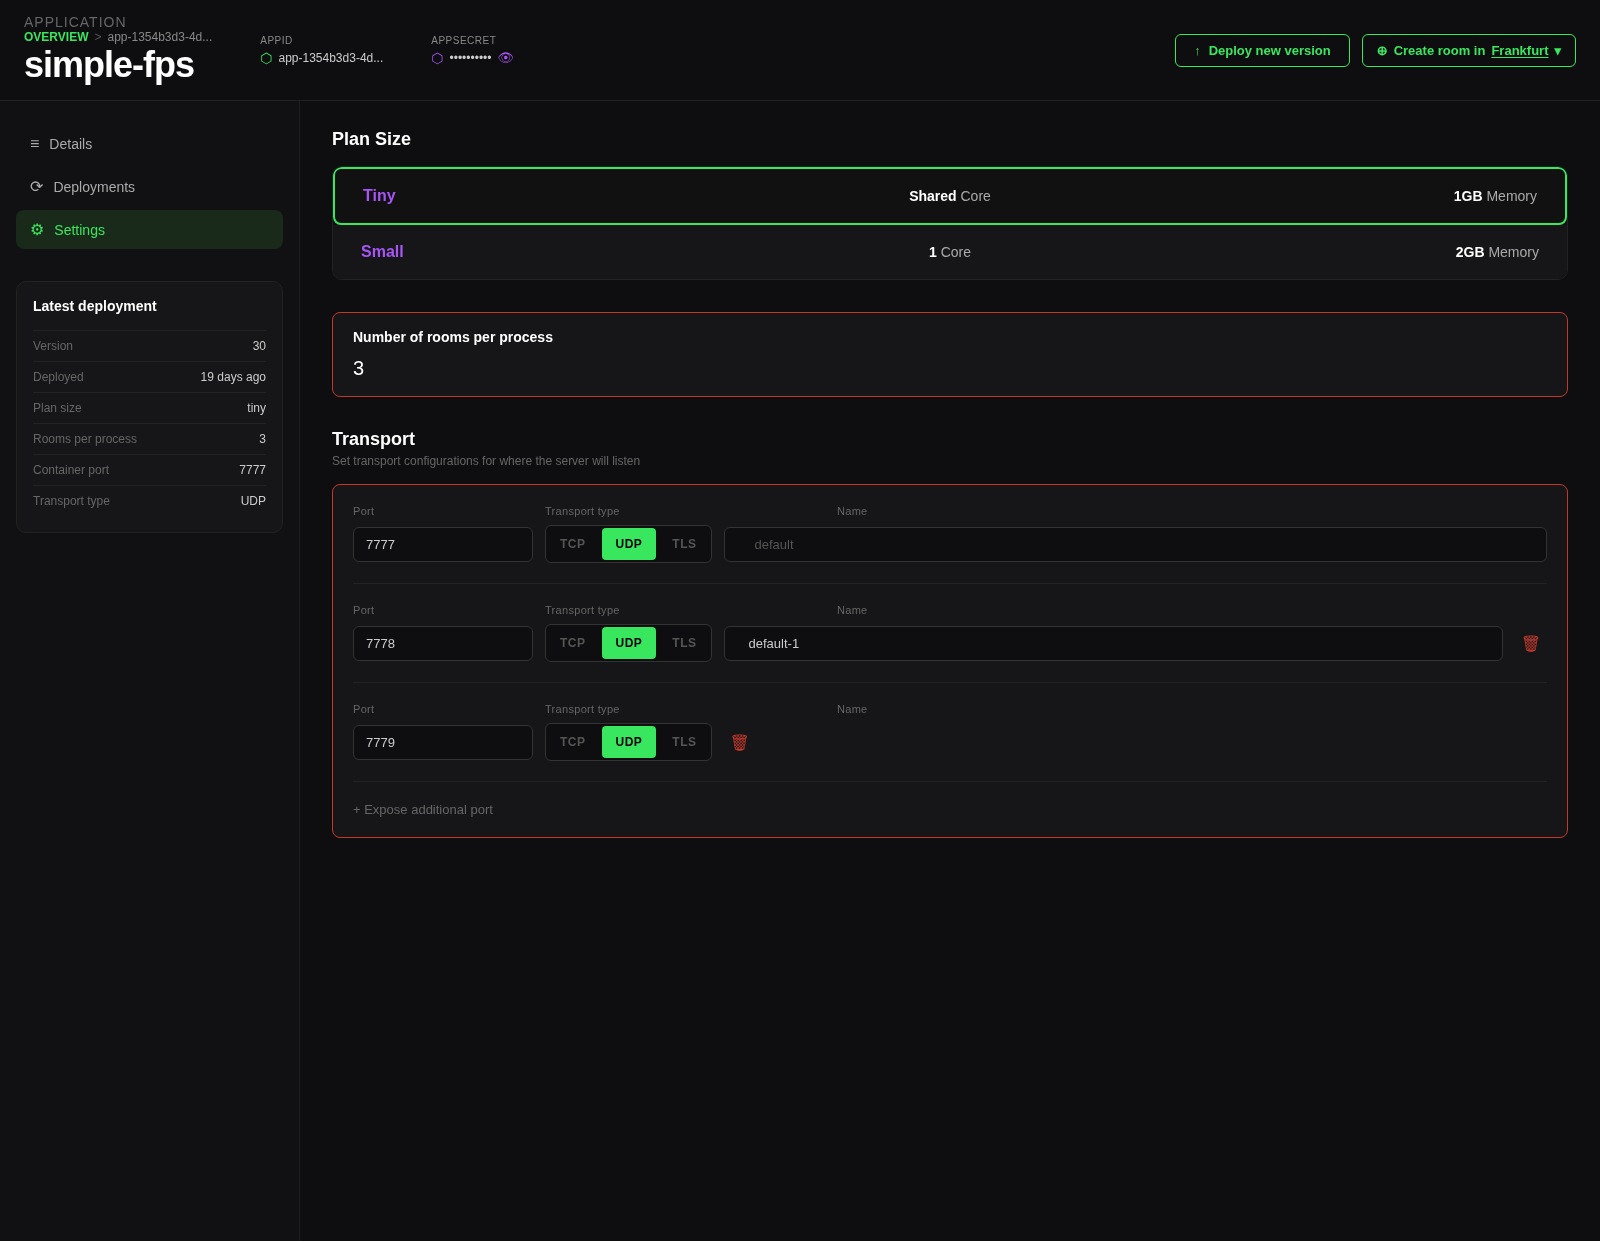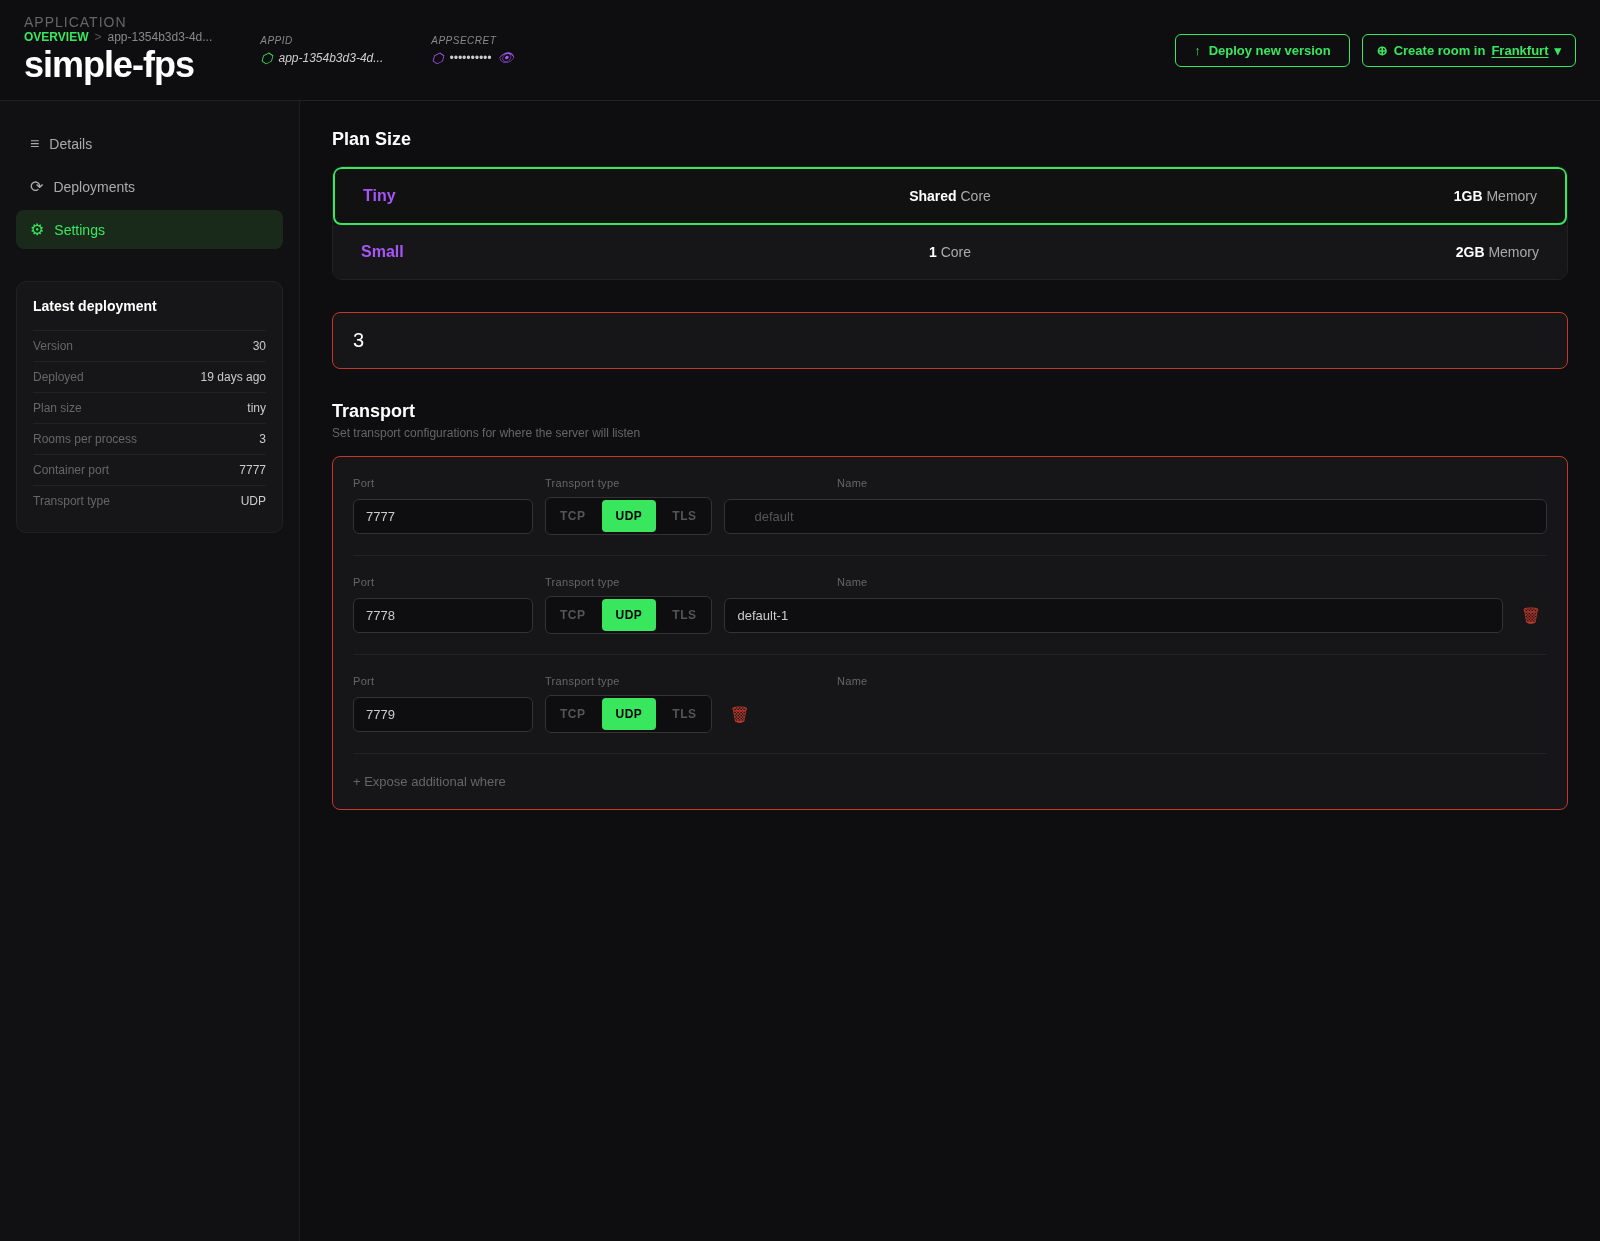--- a/index.html
+++ b/index.html
@@ -49,21 +49,20 @@
       font-size: 36px;
       font-weight: 700;
       color: #fff;
       letter-spacing: -1px;
     }
     .app-meta {
       display: flex;
       flex-direction: column;
       gap: 4px;
       margin-left: 24px;
-      font-style: italic;
     }
     .meta-label {
       font-size: 10px;
       color: #888;
       text-transform: uppercase;
       letter-spacing: 0.5px;
     }
     .meta-value {
       display: flex;
       align-items: center;
@@ -340,21 +339,21 @@
       letter-spacing: 0.5px;
     }
     .tt-btn.active {
       background: #39e75f;
       color: #000;
       border-radius: 4px;
       margin: 2px;
     }
     .transport-name-input {
       flex: 1;
-      padding: 9px 13px;
+      padding: 9px 24px;
       background: #0e0e10;
       border: 1px solid #333;
       border-radius: 6px;
       color: #ccc;
       font-size: 13px;
       outline: none;
     }
     .transport-name-input.locked {
       color: #555;
     }
@@ -489,20 +488,21 @@
         <div class="plan-memory">
           <span><span style="color:#fff;font-weight:600;">2GB</span> Memory</span>
         </div>
       </div>
 
 
     </div>
 
     <div class="rooms-section">
       <div class="rooms-input-box">
+        <div class="rooms-input-label">Number of rooms per process</div>
         <input class="rooms-input" type="text" value="3" style="">
       </div>
     </div>
 
     <div class="transport-section">
       <div class="transport-title">Transport</div>
       <div class="transport-desc">Set transport configurations for where the server will listen</div>
 
       <div class="transport-box">
 
@@ -552,20 +552,20 @@
             <div class="transport-type-group">
               <button class="tt-btn">TCP</button>
               <button class="tt-btn active">UDP</button>
               <button class="tt-btn">TLS</button>
             </div>
             <button class="delete-btn">🗑</button>
           </div>
         </div>
 
         <div class="add-port-row">
-          <span>+ Expose additional where</span>
+          <span>+ Expose additional port</span>
         </div>
 
       </div>
     </div>
 
   </div>
 </div>
 
 </body></html>

